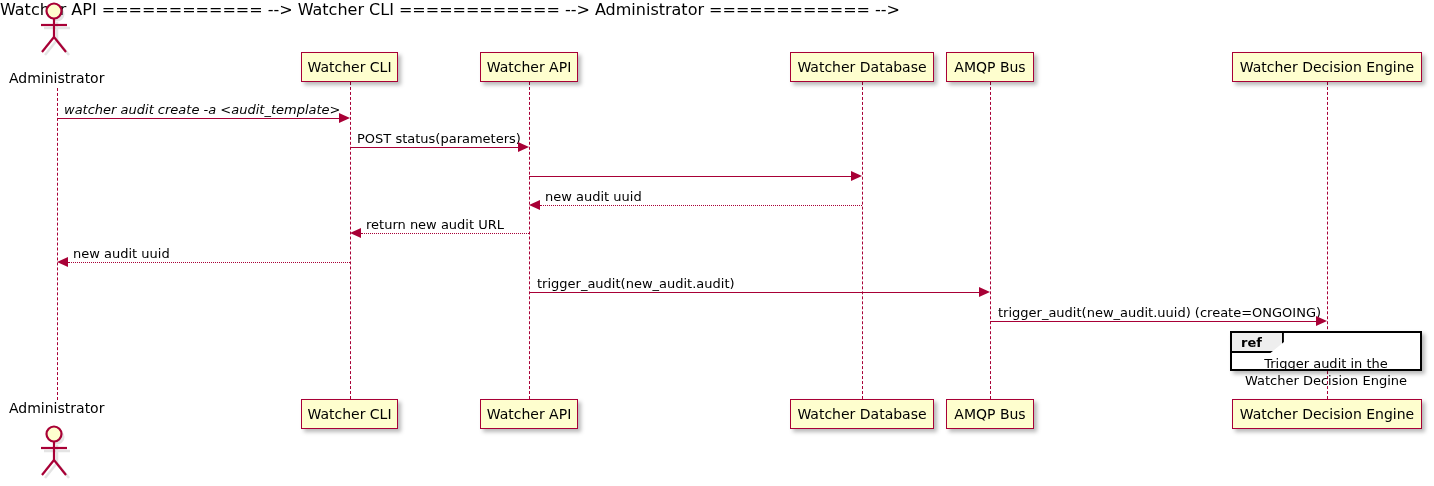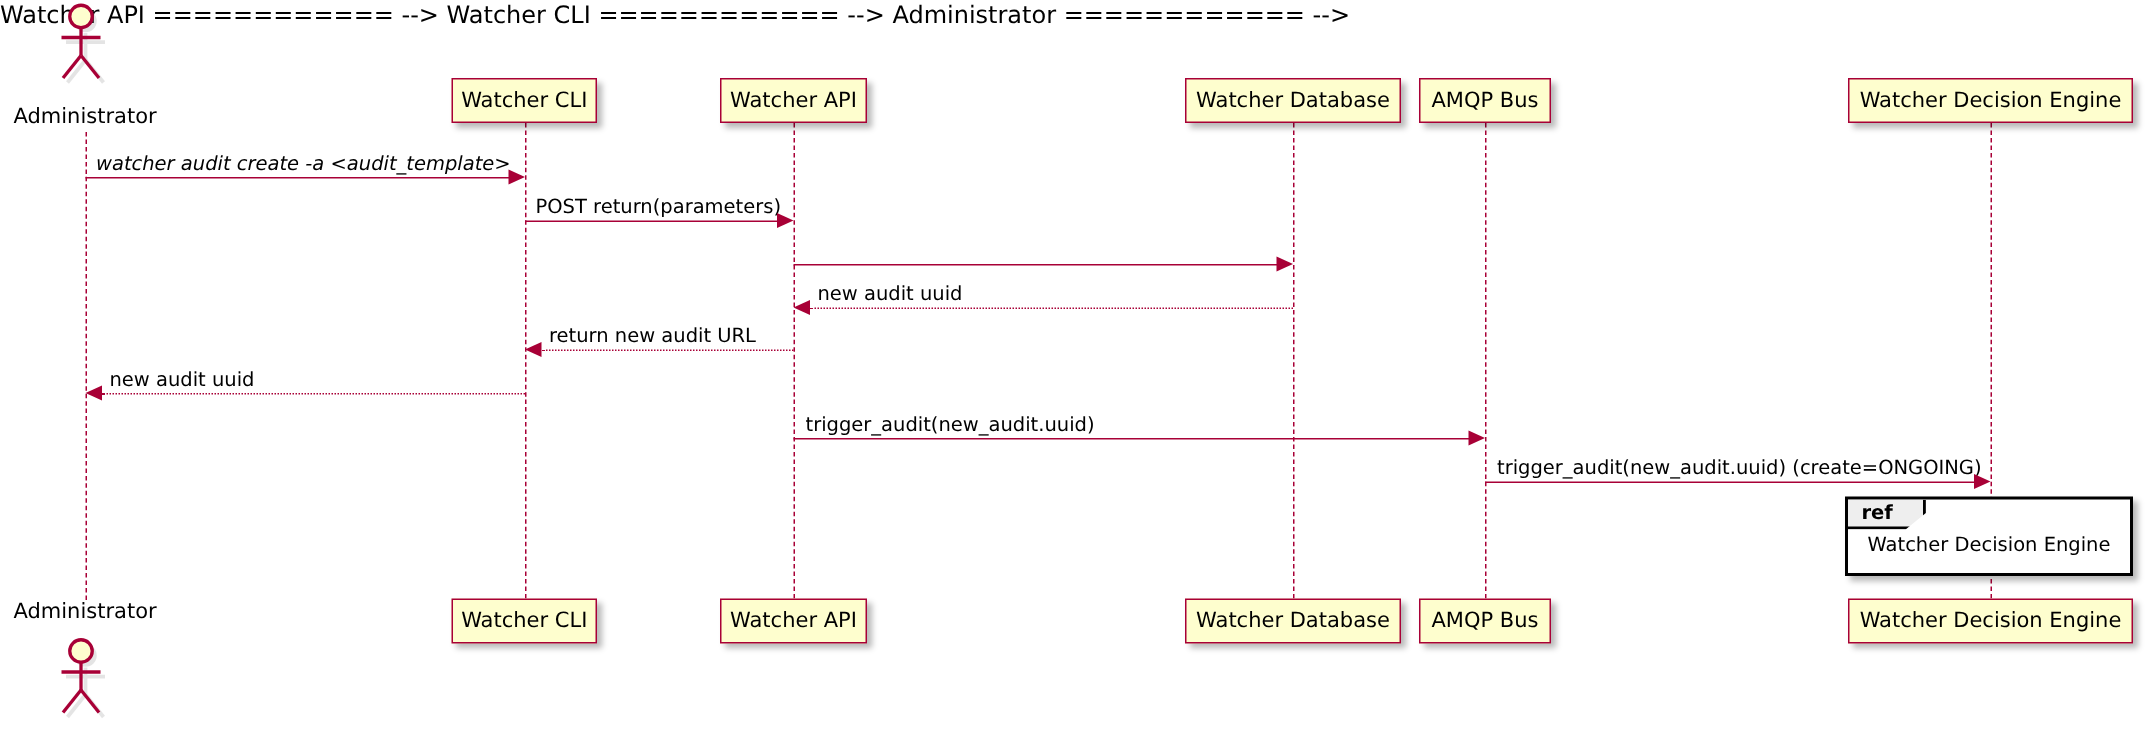--- a/index.html
+++ b/index.html
@@ -163,21 +163,21 @@
   <div class="lifeline" style="left:862px; top:82px; height:317px;"></div>
   <div class="lifeline" style="left:990px; top:82px; height:317px;"></div>
   <div class="lifeline" style="left:1327px; top:82px; height:317px;"></div>
 
   
   <div class="msg-label" style="left:64px; top:102px;font-style:italic;">watcher audit create -a &lt;audit_template&gt;</div>
   <div class="msg-line" style="left:57px; top:118px; width:284px;"></div>
   <div class="arrow-head right" style="left:339px; top:113px;"></div>
 
   
-  <div class="msg-label" style="left:357px; top:131px;">POST return(parameters)</div>
+  <div class="msg-label" style="left:357px; top:131px;">POST status(parameters)</div>
   <div class="msg-line" style="left:350px; top:147px; width:170px;"></div>
   <div class="arrow-head right" style="left:518px; top:142px;"></div>
 
   
   <div class="msg-line" style="left:529px; top:176px; width:324px;"></div>
   <div class="arrow-head right" style="left:851px; top:171px;"></div>
 
    Watcher API ============ --&gt;
   <div class="msg-label" style="left:545px; top:189px;">new audit uuid</div>
   <div class="msg-line dotted" style="left:540px; top:205px; width:322px;"></div>
@@ -187,33 +187,34 @@
   <div class="msg-label" style="left:366px; top:217px;">return new audit URL</div>
   <div class="msg-line dotted" style="left:361px; top:233px; width:168px;"></div>
   <div class="arrow-head left" style="left:350px; top:228px;"></div>
 
    Administrator ============ --&gt;
   <div class="msg-label" style="left:73px; top:246px;">new audit uuid</div>
   <div class="msg-line dotted" style="left:68px; top:262px; width:282px;"></div>
   <div class="arrow-head left" style="left:57px; top:257px;"></div>
 
   
-  <div class="msg-label" style="left:537px; top:276px;">trigger_audit(new_audit.uuid)</div>
+  <div class="msg-label" style="left:537px; top:276px;">trigger_audit(new_audit.audit)</div>
   <div class="msg-line" style="left:529px; top:292px; width:452px;"></div>
   <div class="arrow-head right" style="left:979px; top:287px;"></div>
 
   
   <div class="msg-label" style="left:998px; top:305px;">trigger_audit(new_audit.uuid) (create=ONGOING)</div>
   <div class="msg-line" style="left:990px; top:321px; width:328px;"></div>
   <div class="arrow-head right" style="left:1316px; top:316px;"></div>
 
   
-  <div class="ref-box" style="left:1230px; top:331px; width:192px; height:53px;">
+  <div class="ref-box" style="left:1230px; top:331px; width:192px; height:40px;">
     <div class="ref-tab">ref</div>
     <div class="ref-body">
+      <div>Trigger audit in the</div>
       <div>Watcher Decision Engine</div>
     </div>
   </div>
 
   
   <div class="actor-label" style="left:9px; top:400px;">Administrator</div>
   <svg class="actor-shape" style="left:34px; top:424px;" width="46" height="58" viewBox="0 0 46 56">
     <g transform="translate(3,3)" opacity="0.22">
       <circle cx="20" cy="9" r="7.5" fill="#888888" stroke="none"></circle>
       <line x1="20" y1="17" x2="20" y2="35" stroke="#888888" stroke-width="2.5"></line>

